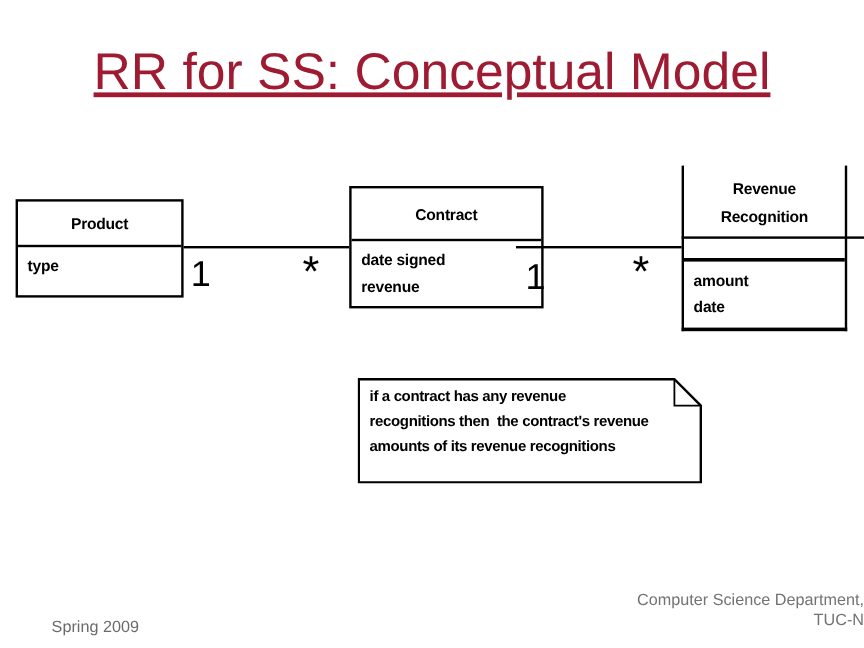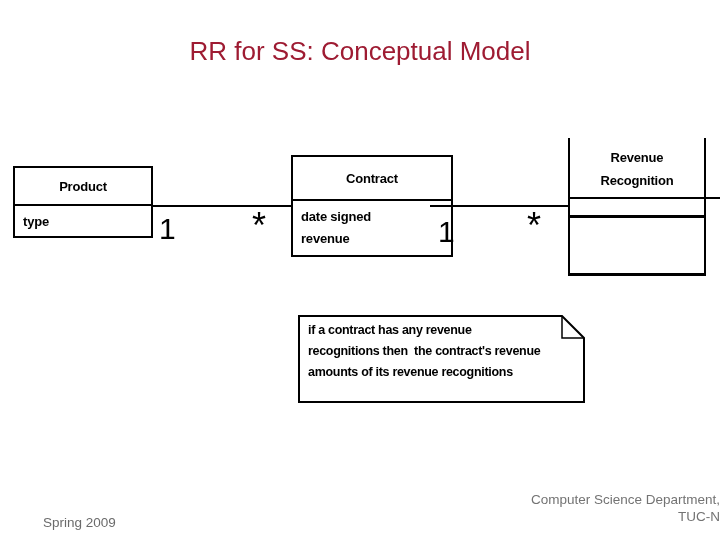--- a/index.html
+++ b/index.html
@@ -8,40 +8,41 @@
     width: 720px;
     height: 540px;
     background: #ffffff;
     overflow: hidden;
     font-family: "Liberation Sans", sans-serif;
   }
   .title {
     position: absolute;
     top: 36px; left: 0; width: 100%;
     text-align: center;
-    font-size: 26px;
+    font-size: 43px;
     color: #9e1b32;
     font-weight: normal;
+    text-decoration: underline;
   }
   
   .diagram-text { font-size: 13px; font-weight: bold; letter-spacing: -0.2px; color: #000; }
   .ebox {
     position: absolute;
     border: 2px solid #000;
     background: #fff;
     box-sizing: border-box;
   }
   .ebox-header {
     border-bottom: 2px solid #000;
     display: flex; align-items: center; justify-content: center;
     box-sizing: border-box;
   }
   .ebox-attrs { padding: 5px 8px; }
   .attr-line { line-height: 22px; white-space: pre; }
-  .box-product { left: 13px; top: 166px; width: 140px; height: 72px; }
+  .box-product { left: 13px; top: 166px; width: 140px; height: 82px; }
   .box-product .ebox-header { height: 38px; }
   .box-contract { left: 291px; top: 155px; width: 162px; height: 102px; }
   .box-contract .ebox-header { height: 44px; }
   .box-rr {
     position: absolute;
     left: 568px; top: 138px; width: 138px; height: 138px;
     border-left: 2px solid #000; border-right: 2px solid #000; border-bottom: 3px solid #000;
     box-sizing: border-box; background: #fff;
   }
   .rr-name { position: absolute; top: 8px; left: 0; width: 100%; text-align: center; line-height: 23px; }
@@ -98,20 +99,24 @@
         <div class="attr-line">revenue</div>
       </div>
     </div>
 
     <div class="box-rr diagram-text">
       <div class="rr-name">
         <div>Revenue</div>
         <div>Recognition</div>
       </div>
       <div class="rr-thick-line"></div>
+      <div class="rr-attrs">
+        <div class="attr-line">amount</div>
+        <div class="attr-line">date</div>
+      </div>
     </div>
 
     <div class="hline line-prod-contract"></div>
     <div class="hline line-contract-rr"></div>
     <div class="hline line-rr-edge"></div>
 
     <div class="mult mult-one mult-1">1</div>
     <div class="mult mult-star mult-2">*</div>
     <div class="mult mult-one mult-3">1</div>
     <div class="mult mult-star mult-4">*</div>

